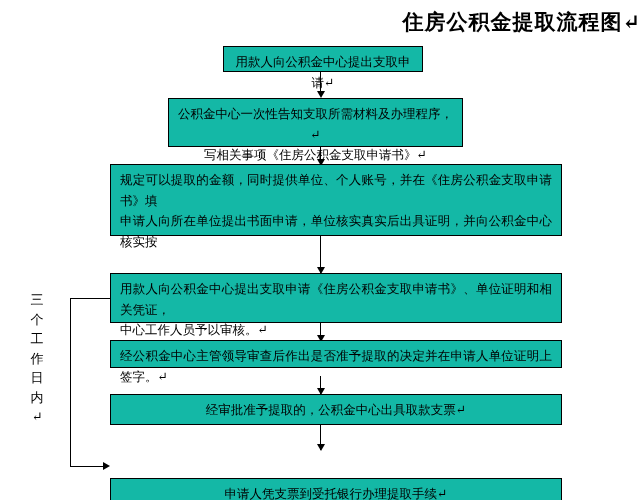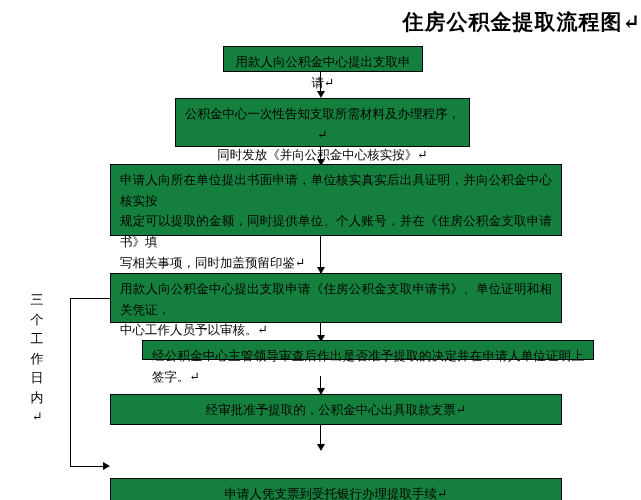--- a/index.html
+++ b/index.html
@@ -28,21 +28,21 @@
     width: 641px;
     text-align: right;
     font-size: 21px;
     font-weight: bold;
     letter-spacing: 1px;
   }
   .box {
     position: absolute;
     box-sizing: border-box;
     border: 1px solid #000000;
-    background: #15803d;
+    background: #14b8a6;
     font-size: 12.5px;
     line-height: 1.65;
     padding: 5px 9px;
     text-align: justify;
     text-justify: inter-ideograph;
   }
   .box.center {
     text-align: center;
   }
   .box p {
@@ -104,46 +104,45 @@
     <span>↵</span>
   </div>
 
   <div class="box center" style="left:223px; top:46px; width:200px; height:26px;">
     <p>用款人向公积金中心提出支取申请↵</p>
   </div>
 
   <div class="vline" style="left:320px; top:72px; height:21px;"></div>
   <div class="arrowhead" style="left:317px; top:91px;"></div>
 
-  <div class="box center" style="left:175px; top:98px; width:295px; height:49px;">
+  <div class="box center" style="left:168px; top:98px; width:295px; height:49px;">
     <p>公积金中心一次性告知支取所需材料及办理程序，↵</p>
-    <p>同时发放《并向公积金中心核实按》↵</p>
+    <p>写相关事项《住房公积金支取申请书》↵</p>
   </div>
 
   <div class="vline" style="left:320px; top:147px; height:16px;"></div>
   <div class="arrowhead" style="left:317px; top:159px;"></div>
 
   <div class="box" style="left:110px; top:164px; width:452px; height:72px;">
+    <p>规定可以提取的金额，同时提供单位、个人账号，并在《住房公积金支取申请书》填</p>
     <p>申请人向所在单位提出书面申请，单位核实真实后出具证明，并向公积金中心核实按</p>
-    <p>规定可以提取的金额，同时提供单位、个人账号，并在《住房公积金支取申请书》填</p>
-    <p>写相关事项，同时加盖预留印鉴↵</p>
   </div>
 
   <div class="vline" style="left:320px; top:236px; height:38px;"></div>
   <div class="arrowhead" style="left:317px; top:267px;"></div>
 
   <div class="box" style="left:110px; top:273px; width:452px; height:50px;">
     <p>用款人向公积金中心提出支取申请《住房公积金支取申请书》、单位证明和相关凭证，</p>
     <p>中心工作人员予以审核。↵</p>
   </div>
 
   <div class="vline" style="left:320px; top:323px; height:17px;"></div>
   <div class="arrowhead" style="left:317px; top:335px;"></div>
 
-  <div class="box" style="left:110px; top:340px; width:452px; height:20px;margin-left:32px;">
+  <div class="box" style="left:110px; top:340px; width:452px; height:28px;">
     <p>经公积金中心主管领导审查后作出是否准予提取的决定并在申请人单位证明上签字。↵</p>
   </div>
 
   <div class="vline" style="left:320px; top:376px; height:18px;"></div>
   <div class="arrowhead" style="left:317px; top:388px;"></div>
 
   <div class="box center" style="left:110px; top:394px; width:452px; height:31px;">
     <p>经审批准予提取的，公积金中心出具取款支票↵</p>
   </div>
 

